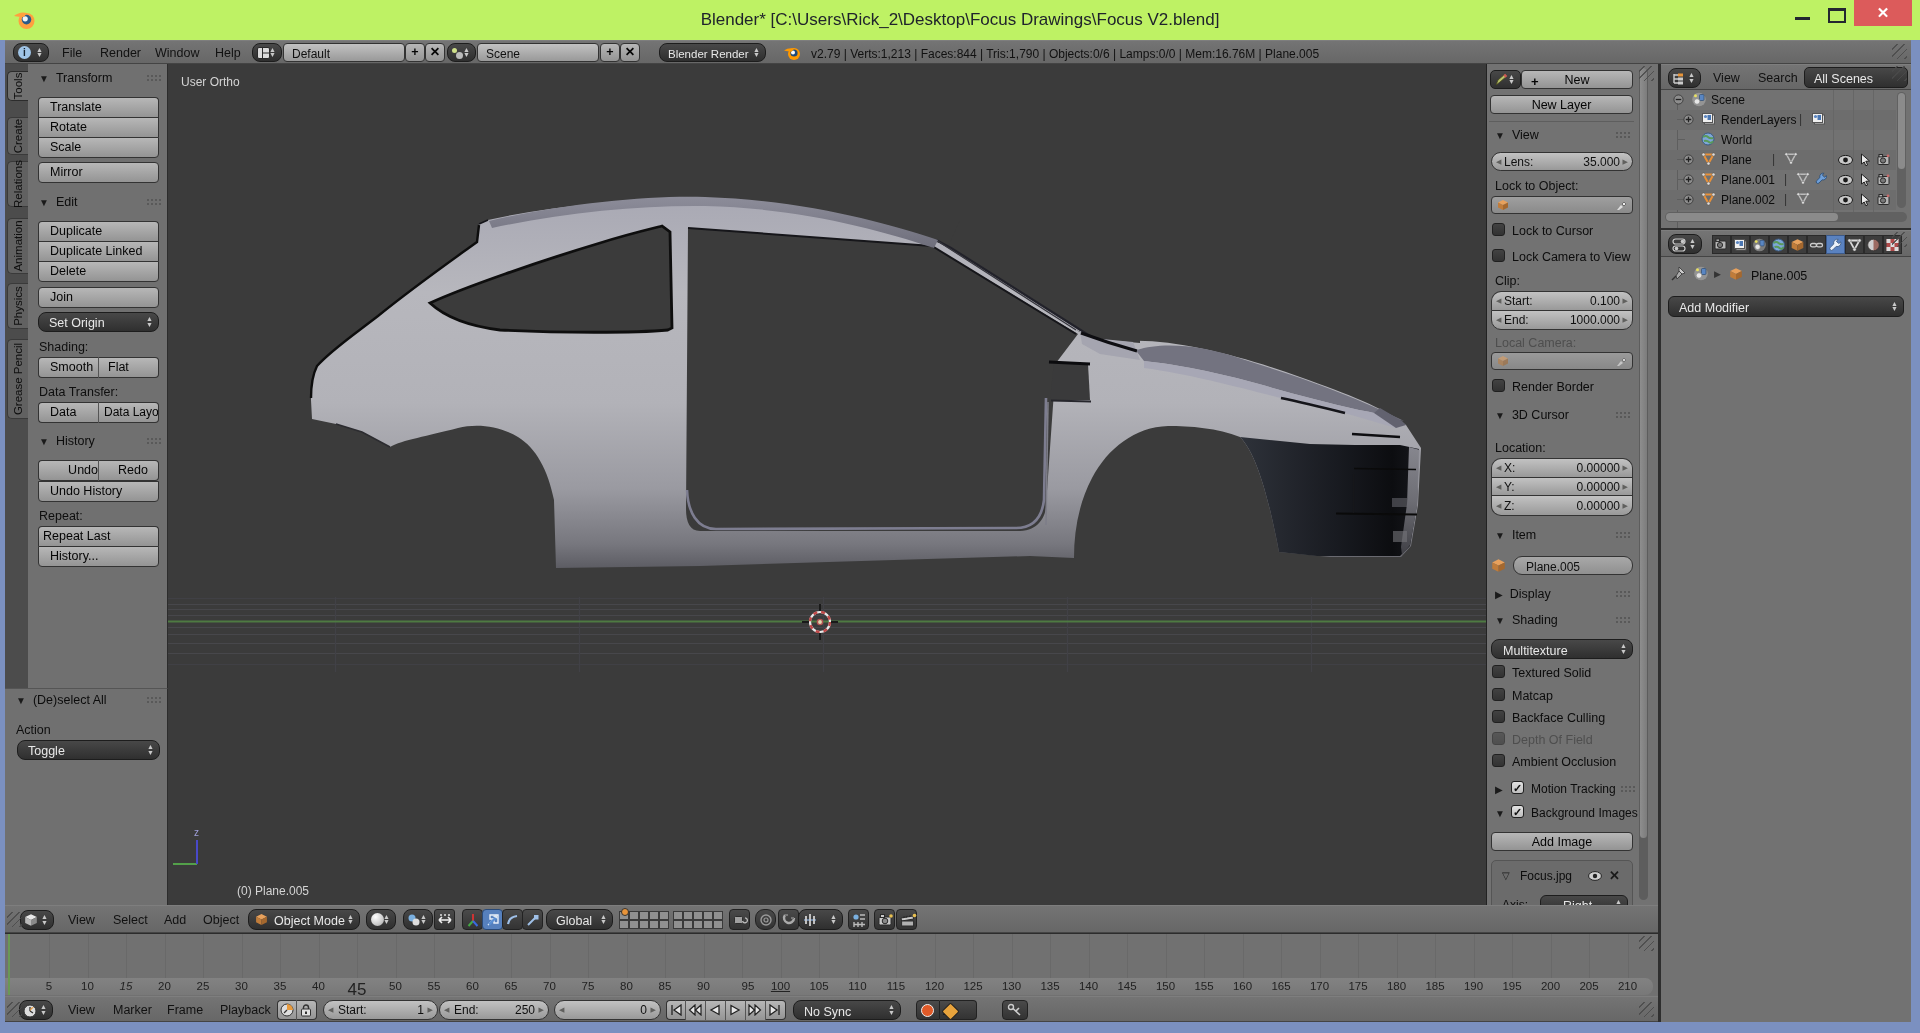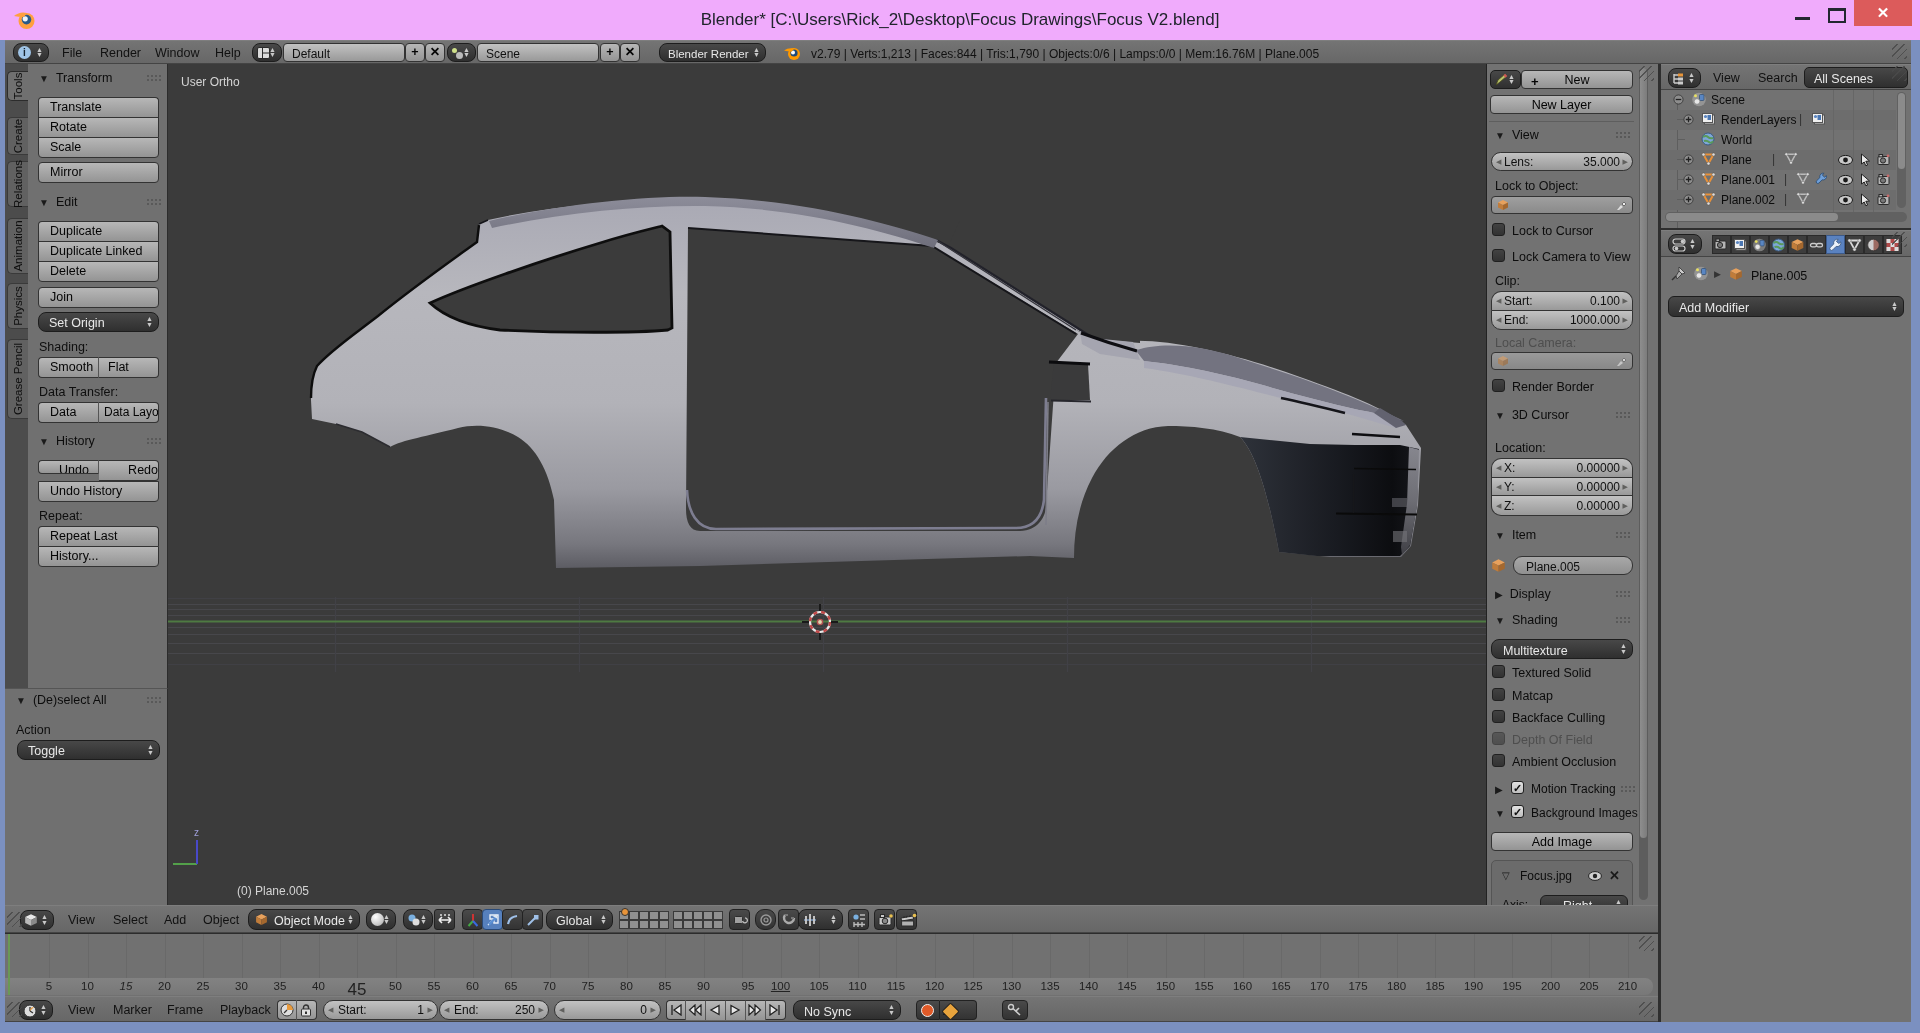--- a/index.html
+++ b/index.html
@@ -24,21 +24,21 @@
 .cblab{position:absolute;color:#0c0c0c;font-size:12.5px}
 .phead{position:absolute;color:#0c0c0c;font-size:12.5px}
 .phead .tri{display:inline-block;margin-right:7px;font-size:10px;color:#1a1a1a}
 .grip{position:absolute;width:15px;height:7px;background-image:radial-gradient(circle,#565656 1px,transparent 1.3px);background-size:4px 4px;opacity:.9}
 .plab{position:absolute;color:#0e0e0e;font-size:12.5px}
 
 .rsz{position:absolute;width:15px;height:15px;background:repeating-linear-gradient(135deg,transparent 0,transparent 3.2px,#4a4a4a 3.2px,#4a4a4a 4.3px,transparent 4.3px,transparent 5.2px);opacity:.85}
 </style></head>
 <body>
 
-<div class="a" id="titlebar" style="left:0;top:0;width:1920px;height:40px;background:#f0abfc">
+<div class="a" id="titlebar" style="left:0;top:0;width:1920px;height:40px;background:#bef264">
   <svg class="a" style="left:12px;top:7px" width="26" height="26" viewBox="0 0 26 26">
     <circle cx="14.5" cy="14" r="8" fill="#ff9f3f"></circle>
     <circle cx="14.5" cy="12.6" r="4.8" fill="#2a5a8a"></circle>
     <circle cx="13.2" cy="11.8" r="2.6" fill="#eef3f8"></circle>
     <path d="M2,9 Q8,4 15,6 L12,10 Q6,10 2,9z" fill="#ff9f3f"></path>
   </svg>
   <div class="a" style="left:0;top:10px;width:1920px;text-align:center;font-size:17px;color:#20242c">Blender* [C:\Users\Rick_2\Desktop\Focus Drawings\Focus V2.blend]</div>
   <div class="a" style="left:1795px;top:17px;width:15px;height:3px;background:#232730"></div>
   <div class="a" style="left:1828px;top:8px;width:14px;height:10px;border:2px solid #232730;border-top-width:3px"></div>
   <div class="a" style="left:1854px;top:0;width:58px;height:26px;background:#dc5b5b;color:#fff;text-align:center;font-size:15px;font-weight:bold;line-height:25px">✕</div>
@@ -274,25 +274,25 @@
     </div>
   <div class="plab" style="left:34px;top:276px">Shading:</div>
   <div class="btn grp-l" style="left:33px;top:293px;width:61px;height:21px;line-height:19px;text-align:left;padding-left:11px">Smooth</div>
   <div class="btn grp-r" style="left:94px;top:293px;width:60px;height:21px;line-height:19px;text-align:left;padding-left:9px">Flat</div>
   <div class="plab" style="left:34px;top:321px">Data Transfer:</div>
   <div class="btn grp-l" style="left:33px;top:338px;width:61px;height:21px;line-height:19px;text-align:left;padding-left:11px">Data</div>
   <div class="btn grp-r" style="left:94px;top:338px;width:60px;height:21px;line-height:19px;text-align:left;padding-left:5px;font-size:12px">Data Layo</div>
 
   <div class="phead" style="left:34px;top:370px"><span class="tri">▼</span>History</div>
   <div class="grip" style="left:141px;top:373px"></div>
-  <div class="btn grp-l" style="left:33px;top:396px;width:61px;height:14px;line-height:19px;text-align:center;padding-left:11px">Undo</div>
-  <div class="btn grp-r" style="left:94px;top:396px;width:60px;height:21px;line-height:19px;text-align:right;padding-left:9px">Redo</div>
+  <div class="btn grp-l" style="left:33px;top:396px;width:61px;height:21px;line-height:19px;text-align:right;padding-left:11px">Undo</div>
+  <div class="btn grp-r" style="left:94px;top:396px;width:60px;height:21px;line-height:19px;text-align:center;padding-left:9px">Redo</div>
   <div class="btn" style="left:33px;top:417px;width:121px;height:21px;line-height:19px;text-align:left;padding-left:11px;border-radius:0 0 4px 4px">Undo History</div>
   <div class="plab" style="left:34px;top:445px">Repeat:</div>
-  <div class="btn grp-t" style="left:33px;top:462px;width:121px;height:20px;line-height:19px;text-align:left;padding-left:11px">Repeat Last</div>
+  <div class="btn grp-t" style="left:33px;top:462px;width:121px;height:20px;line-height:19px;text-align:left;padding-left:4px">Repeat Last</div>
   <div class="btn grp-b" style="left:33px;top:482px;width:121px;height:21px;line-height:19px;text-align:left;padding-left:11px">History...</div>
 
   <div class="phead" style="left:11px;top:629px"><span class="tri">▼</span>(De)select All</div>
   <div class="grip" style="left:141px;top:632px"></div>
   <div class="plab" style="left:11px;top:659px">Action</div>
   <div class="dark" style="left:12px;top:676px;width:143px;height:20px">
       <span style="position:absolute;left:10px;top:3px">Toggle</span>
       <span class="ud">▲<br>▼</span>
     </div>
 </div>

